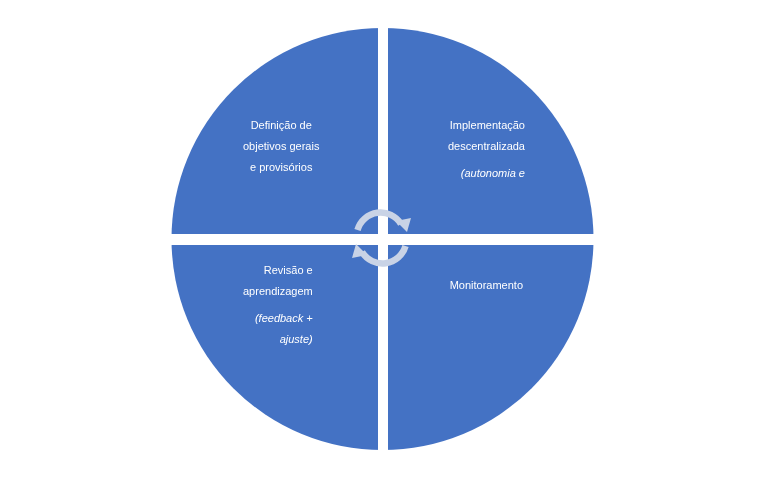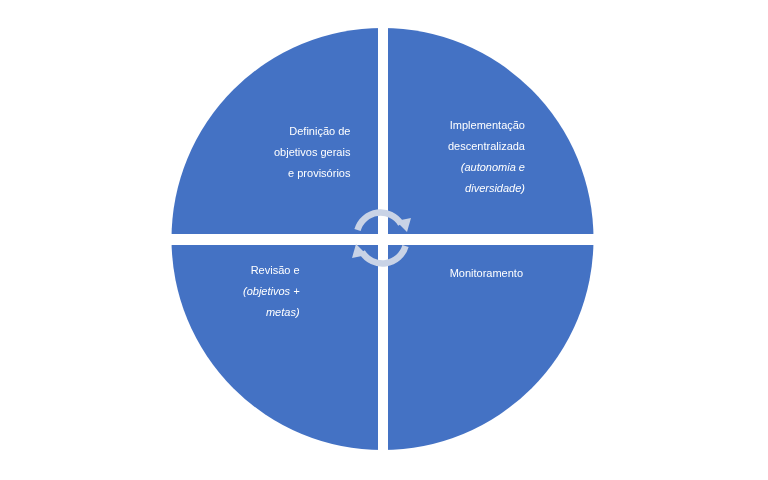--- a/index.html
+++ b/index.html
@@ -3,25 +3,25 @@
   <meta charset="utf-8">
   <style>
     html, body { margin: 0; padding: 0; }
     body {
       width: 768px; height: 480px; background: #ffffff; position: relative; overflow: hidden;
       font-family: "Liberation Sans", "DejaVu Sans", sans-serif;
     }
     #diagram { position: absolute; left: 0; top: 0; width: 768px; height: 480px; }
     .label { position: absolute; color: #ffffff; font-size: 11px; line-height: 21px; }
     .label .title { display: block; }
-    .label .sub { display: block; font-style: italic; }
-    #q-tl { left: 243px; top: 121px; text-align: right; margin-left: 31px; }
+    .label .sub { display: block; font-style: italic; margin-top: 6px; }
+    #q-tl { left: 243px; top: 115px; text-align: center; }
     #q-tr { left: 392px; top: 115px; width: 133px; text-align: right; }
     #q-bl { left: 243px; top: 260px; text-align: right; }
-    #q-br { left: 392px; top: 263px; width: 131px; text-align: right; }
+    #q-br { left: 392px; top: 275px; width: 131px; text-align: right; }
   </style>
 </head>
 <body>
 
 <svg id="diagram" viewBox="0 0 768 480" xmlns="http://www.w3.org/2000/svg">
   <defs>
     <clipPath id="circleClip">
         <circle cx="382.5" cy="239" r="211"></circle>
       </clipPath>
   </defs>
@@ -43,27 +43,27 @@
   <span class="title">Definição de</span>
   <span class="title">objetivos gerais</span>
   <span class="title">e provisórios</span>
 </div>
 
 <div id="q-tr" class="label">
   <span class="title">Implementação</span>
   <span class="title">descentralizada</span>
   <span class="sub">
     <span style="display:block">(autonomia e</span>
-    <span style="display:block">diversidade)</span>
   </span>
 </div>
 
 <div id="q-bl" class="label">
   <span class="title">Revisão e</span>
+  <span class="title">aprendizagem</span>
   <span class="sub">
-    <span style="display:block">(objetivos +</span>
-    <span style="display:block">metas)</span>
+    <span style="display:block">(feedback +</span>
+    <span style="display:block">ajuste)</span>
   </span>
 </div>
 
 <div id="q-br" class="label">
   <span class="title">Monitoramento</span>
 </div>
 
 </body></html>

